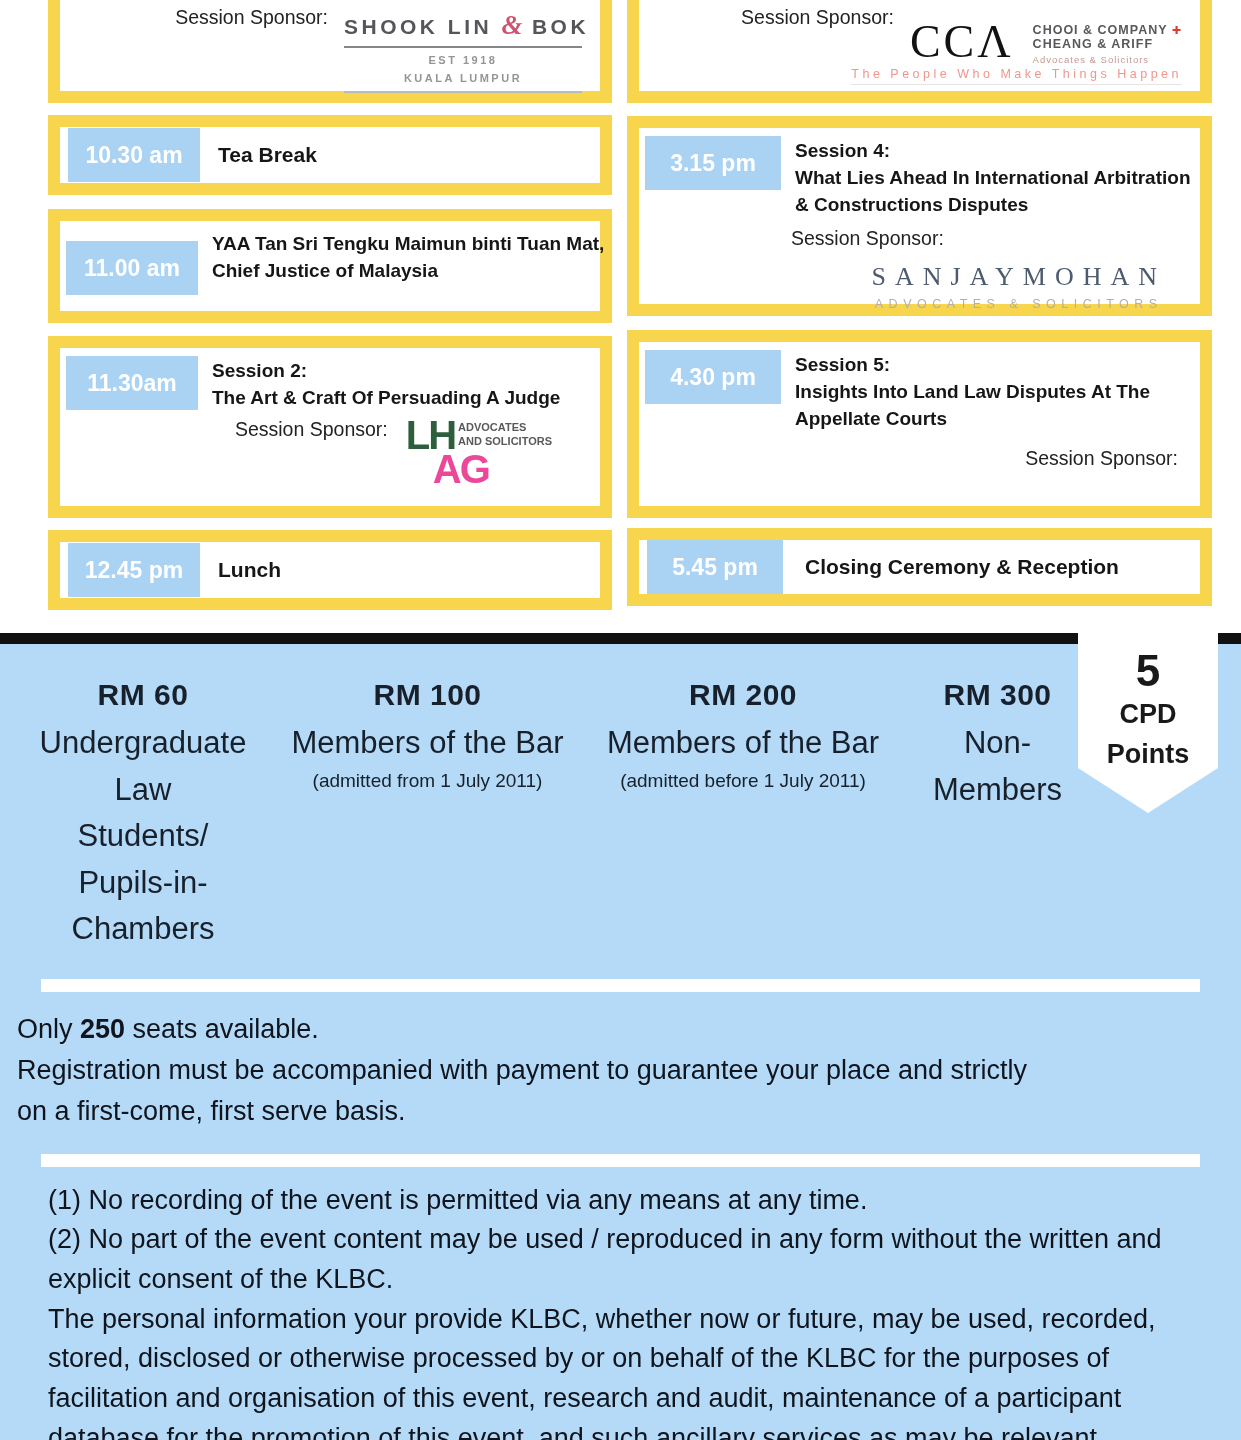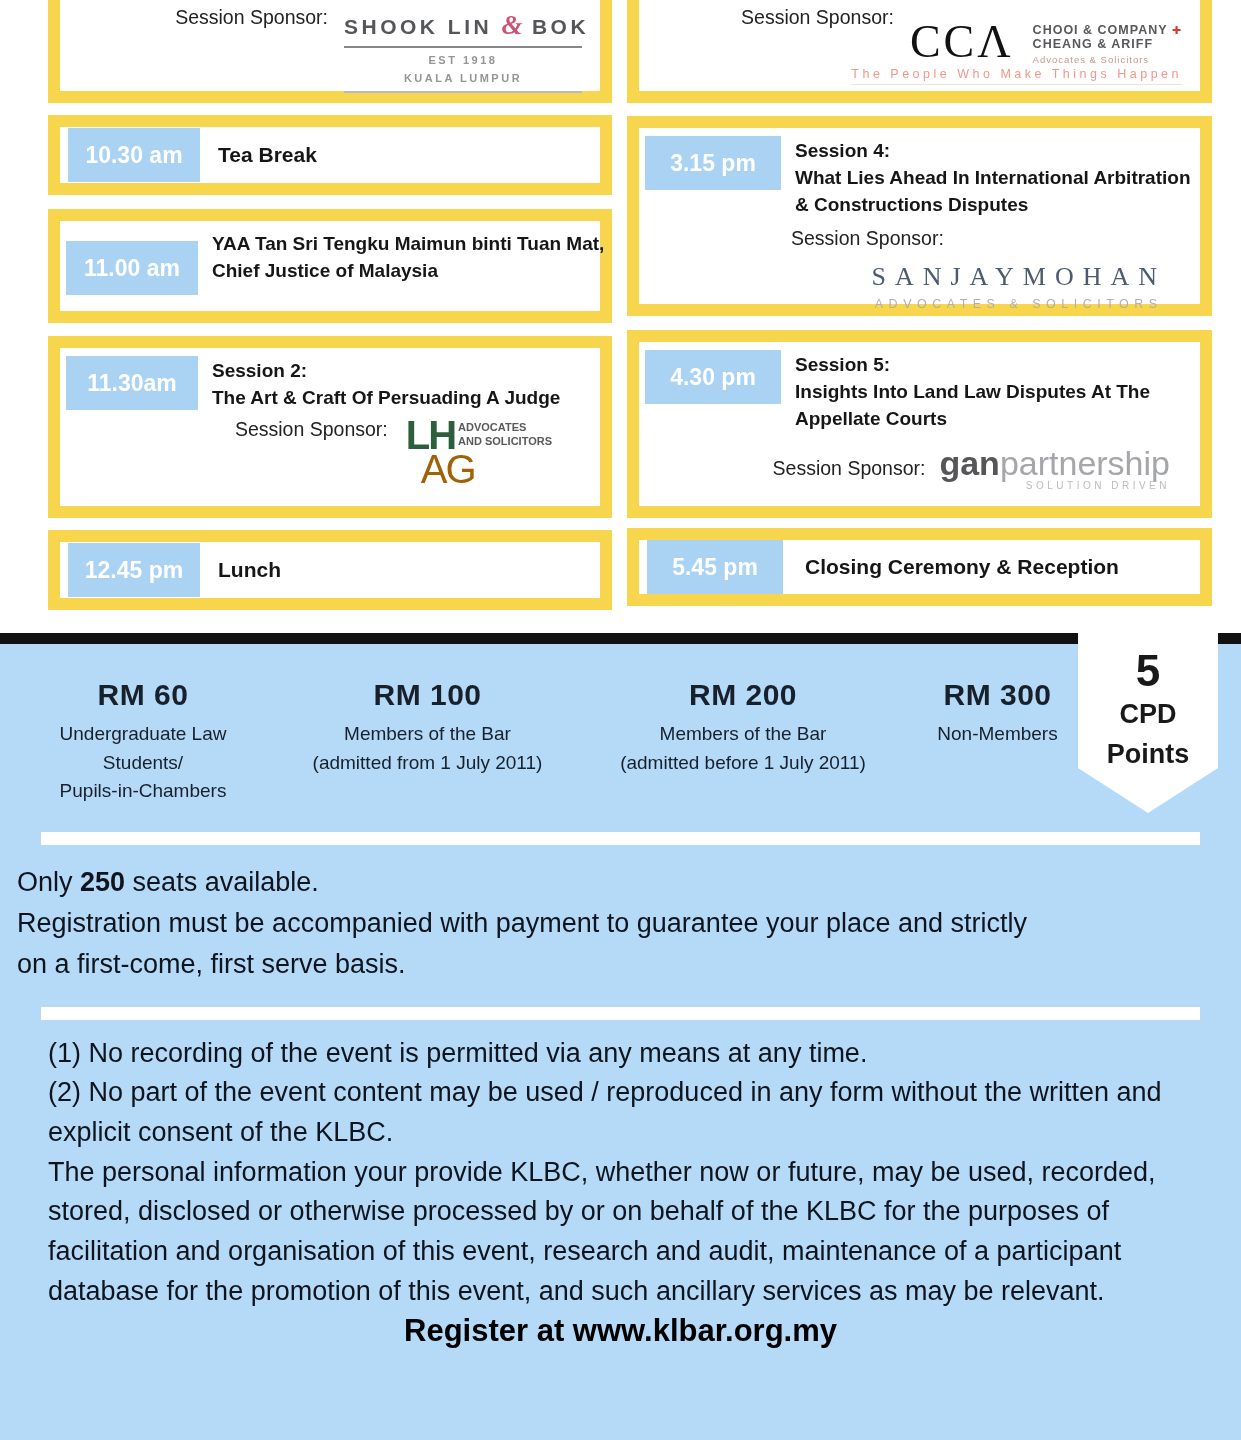--- a/index.html
+++ b/index.html
@@ -56,38 +56,38 @@
   .cca-col{margin-top:4px;}
   .cca-l1,.cca-l2{font-size:12.5px;font-weight:bold;letter-spacing:1px;color:#57585b;white-space:nowrap;}
   .cca-mark{color:#e0392f;font-family:"DejaVu Sans",sans-serif;font-size:11px;}
   .cca-l3{font-size:9.5px;color:#c09a93;letter-spacing:1px;margin-top:3px;}
   .cca-tagline{position:absolute;right:18px;bottom:6px;font-size:12.5px;letter-spacing:3.5px;
                color:#f0968b;white-space:nowrap;border-bottom:1px solid #e9e4e2;padding-bottom:3px;}
   .lhag{margin-left:18px;margin-right:42px;line-height:0.85;}
   .lhag-row{display:flex;align-items:flex-end;}
   .lhag-lh{font-size:40px;font-weight:bold;letter-spacing:-2px;color:#2d5f3d;}
   .lhag-side{font-size:11px;font-weight:bold;color:#58595b;line-height:1.25;margin-left:3px;margin-bottom:3px;white-space:nowrap;}
-  .lhag-ag{font-size:40px;font-weight:normal;letter-spacing:-2px;color:#a16207;margin-left:15px;}
+  .lhag-ag{font-size:40px;font-weight:bold;letter-spacing:-2px;color:#ec4899;margin-left:27px;}
   .sanjay{margin:12px 28px 0 auto;text-align:center;width:fit-content;}
   .sanjay-name{font-family:"Liberation Serif",serif;font-size:26px;letter-spacing:9px;color:#4c5b6f;white-space:nowrap;}
   .sanjay-sub{font-size:12.5px;letter-spacing:5.5px;color:#b5aeaa;margin-top:5px;white-space:nowrap;}
   .gan{margin-left:14px;margin-right:8px;line-height:0.95;}
   .gan-name{font-size:34px;white-space:nowrap;}
   .gan-bold{font-weight:bold;color:#565659;}
   .gan-light{color:#a4a6a9;}
   .gan-tag{font-size:10px;letter-spacing:3.5px;color:#b9bbbe;text-align:right;margin-top:2px;white-space:nowrap;}
   .s5-sponsor{margin-top:14px;align-items:center;margin-right:16px;}
   
   .lower{position:relative;margin-top:23px;}
   .black-bar{height:11px;background:#111111;}
   .blue{height:799px;background:#b4daf8;box-sizing:border-box;position:relative;overflow:hidden;}
   .pricing{display:flex;align-items:flex-start;padding-top:34px;color:#17202b;}
   .tier{text-align:center;}
   .tier .price{font-size:30px;font-weight:bold;letter-spacing:0.5px;margin-bottom:8px;}
-  .tier .tline{display:block;font-size:19px;line-height:1.5;}
+  .tier .tline{display:block;font-size:31px;line-height:1.5;}
   .tier .tnote{display:block;font-size:19px;line-height:1.45;}
   .tier1{width:250px;margin-left:18px;}
   .tier2{width:275px;margin-left:22px;}
   .tier3{width:292px;margin-left:32px;}
   .tier4{width:185px;margin-left:16px;}
   .cpd{
     position:absolute;top:0;right:23px;width:140px;height:180px;background:#ffffff;z-index:3;
     clip-path:polygon(0 0,100% 0,100% 75%,50% 100%,0 75%);
     text-align:center;color:#191919;font-weight:bold;
   }
@@ -193,24 +193,20 @@
       <div class="srow">
         <div class="chip">4.30 pm</div>
         <div class="btitle">
           <span class="tl">Session 5:</span>
           <span class="tl">Insights Into Land Law Disputes At The</span>
           <span class="tl">Appellate Courts</span>
         </div>
       </div>
       <div class="sponsor-row s5-sponsor">
         <span class="sponsor-label">Session Sponsor:</span>
-        <div class="gan">
-          <div class="gan-name"><span class="gan-bold">gan</span><span class="gan-light">partnership</span></div>
-          <div class="gan-tag">SOLUTION DRIVEN</div>
-        </div>
       </div>
     </div>
 
     <div class="sbox box-closing">
       <div class="chip">5.45 pm</div>
       <div class="btitle">Closing Ceremony &amp; Reception</div>
     </div>
 
   </div>
 </div>

